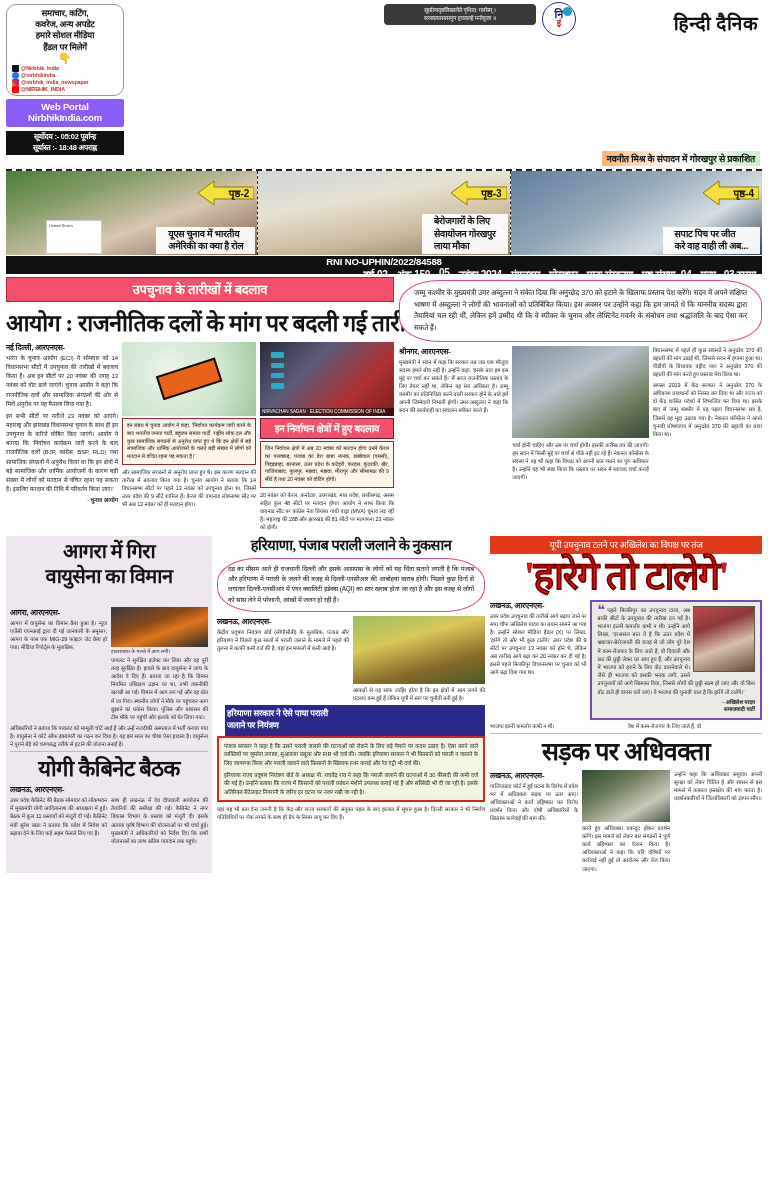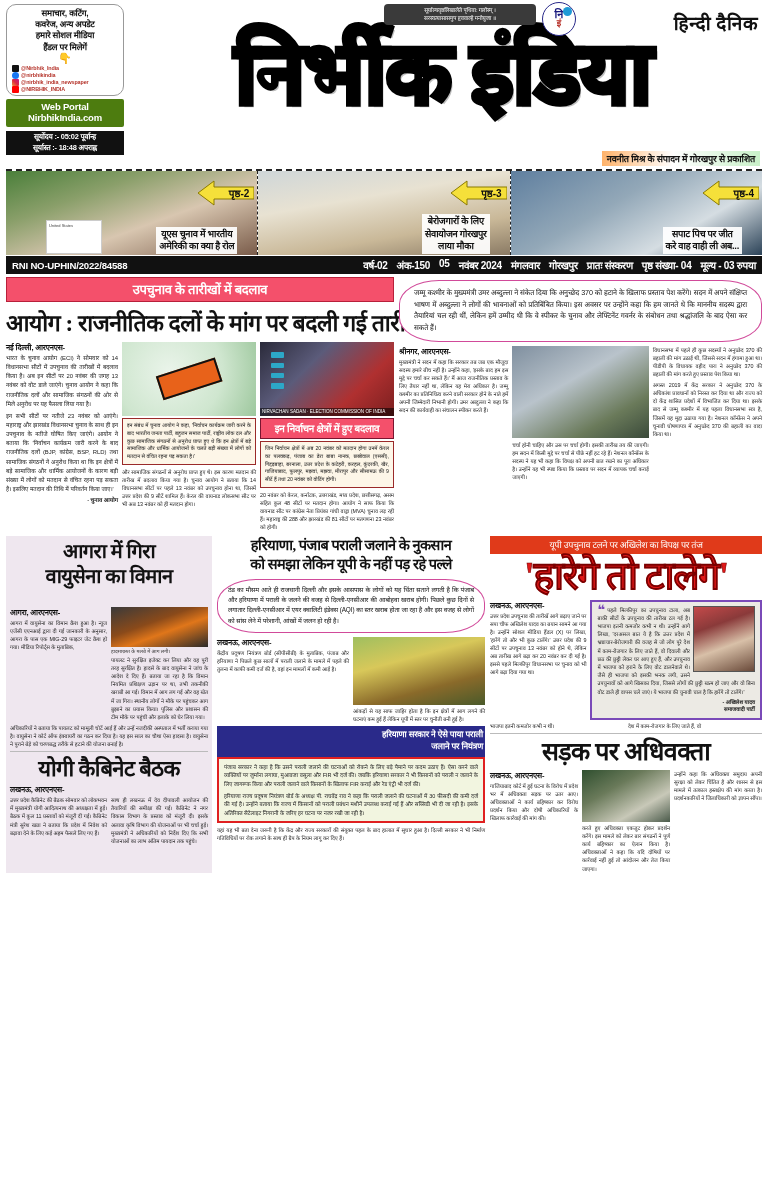--- a/index.html
+++ b/index.html
@@ -26,21 +26,21 @@
   .hand-icon { font-size: 11px; line-height: 10px; color: #222; }
   .handles { margin-top: 2px; }
   .handle-row { display: flex; align-items: center; gap: 2px; padding-left: 3px; }
   .hicon { width: 7px; height: 7px; flex: none; border-radius: 1px; }
   .hicon.x { background: #111; }
   .hicon.fb { background: #1877f2; border-radius: 50%; }
   .hicon.ig { background: linear-gradient(45deg,#f09433,#dc2743,#bc1888); }
   .hicon.yt { background: #ff0000; }
   .handle-row span { font-size: 5.4px; font-weight: bold; color: #b5342b; letter-spacing: -0.1px; }
   .webportal {
-    background: #4d7c0f; color: #fff; text-align: center; border-radius: 2px;
+    background: #8b5cf6; color: #fff; text-align: center; border-radius: 2px;
     padding: 2px 0 3px; margin-top: 1px;
   }
   .webportal div { font-weight: bold; font-size: 9.5px; line-height: 1.22; letter-spacing: -0.2px; }
   .suntimes { background: #111; color: #fff; margin-top: 2px; padding: 1px 2px 2px; }
   .suntimes div { font-size: 7.4px; font-weight: bold; text-align: center; line-height: 1.42; letter-spacing: -0.2px; }
 
   .mh-main { flex: 1; position: relative; }
   .mh-title {
     font-family: "Liberation Serif", "DejaVu Serif", serif;
     font-weight: bold; font-size: 86px; line-height: 112px; color: #fff;
@@ -82,31 +82,31 @@
   .t1 { background: linear-gradient(160deg,#4a7f3a 0%,#8a9f6a 30%,#d8c6b0 60%,#7a5c4a 100%); }
   .t2 { background: linear-gradient(170deg,#cfd6d8 0%,#e8e2d2 35%,#c9b898 70%,#8a7a64 100%); }
   .t3 { background: linear-gradient(150deg,#5f7f9f 0%,#93a8b8 40%,#d5dde2 70%,#2c4358 100%); }
   .t-arrow {
     position: absolute; right: 3px; top: 8px; width: 56px; height: 28px; z-index: 3;
     display: flex; align-items: center; justify-content: flex-end;
   }
   .t-arrow svg { position: absolute; inset: 0; }
   .t-arrow span { position: relative; font-size: 10px; font-weight: bold; color: #111; padding-right: 5px; }
   .t-cap {
-    position: absolute; right: 20px; bottom: 1px; z-index: 3; background: rgba(255,255,255,.93);
-    padding: 1px 3px; text-align: center; max-width: 130px;
+    position: absolute; right: 2px; bottom: 1px; z-index: 3; background: rgba(255,255,255,.93);
+    padding: 1px 12px; max-width: 130px;
   }
   .t-cap div { font-size: 9.4px; font-weight: bold; color: #111; line-height: 1.35; letter-spacing: -0.3px; }
   .t-inset { position: absolute; left: 40px; bottom: 1px; width: 56px; height: 34px; background: #fff; z-index: 2; border: 1px solid #ccc; }
   .t-inset .ii { font-size: 4px; color: #444; padding: 2px; line-height: 1.3; }
 
   
   .rni-bar {
     background: #111; color: #fff; height: 18px; display: flex; align-items: center;
-    padding: 0 6px; margin-top: 1px;
+    padding: 0 6px; margin-top: 1px; flex-direction: column;
   }
   .rni-left { font-size: 9.6px; font-weight: bold; letter-spacing: -0.2px; }
   .rni-right { margin-left: auto; display: flex; gap: 9px; }
   .rni-right span { font-size: 10px; font-weight: bold; letter-spacing: -0.3px; }
 
   
   .lead-row { display: flex; gap: 5px; margin-top: 3px; }
   .lead-left { width: 388px; flex: none; }
   .lead-right { flex: 1; }
 
@@ -149,22 +149,22 @@
               width: 46%; height: 34%; background: #e8621a; border: 2px solid #111; }
 
   .cap-strip {
     position: absolute; left: 0; right: 0; bottom: 0; background: rgba(0,0,0,.55);
     color: #fff; font-size: 4.6px; padding: 1px 2px; line-height: 1.3;
   }
   .note-box { border: 1px solid #9a2a2a; background: #fdf6e8; padding: 3px 4px; margin-top: 2px; }
   .note-box p { font-size: 5.2px; line-height: 1.5; color: #222; text-align: justify; }
 
   .band-blue {
-    background: #2a2a8a; color: #fff; text-align: right; font-size: 8.4px; font-weight: bold;
-    padding: 3px 2px 4px; line-height: 1.4; letter-spacing: -0.2px;
+    background: #2a2a8a; color: #fff; text-align: left; font-size: 8.4px; font-weight: bold;
+    padding: 3px 2px 4px; line-height: 1.4; letter-spacing: -0.2px; margin-left: 8px;
   }
   .band-red-sm {
     background: #e03a1a; color: #fff; text-align: center; font-size: 9px; font-weight: normal;
     padding: 2px 3px 3px; letter-spacing: -0.3px; white-space: nowrap; overflow: hidden;
   }
   .box-red { border: 2px solid #e02020; background: #f2f5e0; padding: 4px 5px; }
   .box-red p { font-size: 5.5px; line-height: 1.56; color: #222; text-align: justify; }
 
   .huge-red {
     font-family: "Liberation Serif", serif; font-weight: bold; font-size: 39px;
@@ -240,21 +240,20 @@
       <div class="motto">
         <div>सूर्याल्यवृन्नलिखालेते पृथिवा: गलोस्म् ।</div>
         <div>सरस्वत्यासासमुप हृववाल्हे मनोयुजा ॥</div>
       </div>
       <div class="logo-circle">
         <span class="logo-dot"></span>
         <div class="l1">नि</div>
         <div class="l2">इं</div>
       </div>
       <div class="hindi-dainik">हिन्दी दैनिक</div>
-      <div class="mh-title">निर्भीक इंडिया</div>
       <div class="pub-line">नवनीत मिश्र के संपादन में गोरखपुर से प्रकाशित</div>
     </div>
   </div>
 
   <div class="teaser-sep"></div>
   <div class="teasers">
 
     <div class="teaser">
       <div class="t-photo t1"></div>
       <div class="t-inset">
@@ -406,21 +405,20 @@
           <div class="body-txt sm">उत्तर प्रदेश कैबिनेट की बैठक सोमवार को लोकभवन में मुख्यमंत्री योगी आदित्यनाथ की अध्यक्षता में हुई। बैठक में कुल 11 प्रस्तावों को मंजूरी दी गई। कैबिनेट मंत्री सुरेश खन्ना ने बताया कि प्रदेश में निवेश को बढ़ावा देने के लिए कई अहम फैसले लिए गए हैं।</div>
         </div>
         <div class="col">
           <div class="body-txt sm">साथ ही लखनऊ में देव दीपावली आयोजन की तैयारियों की समीक्षा की गई। कैबिनेट ने नगर विकास विभाग के प्रस्ताव को मंजूरी दी। इसके अलावा कृषि विभाग की योजनाओं पर भी चर्चा हुई। मुख्यमंत्री ने अधिकारियों को निर्देश दिए कि सभी योजनाओं का लाभ अंतिम पायदान तक पहुंचे।</div>
         </div>
       </div>
     </div>
 
     <div class="mid-b">
       <div class="mainhead" style="font-size:14.5px;padding:0;line-height:19px">हरियाणा, पंजाब पराली जलाने के नुकसान</div>
-      <div class="mainhead" style="font-size:14.5px;padding:0 0 2px;line-height:19px">को समझा लेकिन यूपी के नहीं पड़ रहे पल्ले</div>
       <div class="lede-oval" style="padding:5px 10px 6px">
         <p style="font-size:6.4px">ठंड का मौसम आते ही राजधानी दिल्ली और इसके आसपास के लोगों को यह चिंता सताने लगती है कि पंजाब और हरियाणा में पराली के जलने की वजह से दिल्ली-एनसीआर की आबोहवा खराब होगी। पिछले कुछ दिनों से लगातार दिल्ली-एनसीआर में एयर क्वालिटी इंडेक्स (AQI) का स्तर खराब होता जा रहा है और इस वजह से लोगों को सांस लेने में परेशानी, आंखों में जलन हो रही है।</p>
       </div>
 
       <div class="cols-2">
         <div class="col">
           <div class="dateline">लखनऊ, आरएनएस-</div>
           <div class="body-txt sm">केंद्रीय प्रदूषण नियंत्रण बोर्ड (सीपीसीबी) के मुताबिक, पंजाब और हरियाणा ने पिछले कुछ सालों में पराली जलाने के मामले में पहले की तुलना में काफी कमी दर्ज की है, वहां इन मामलों में कमी आई है।</div>
         </div>
         <div class="col">

